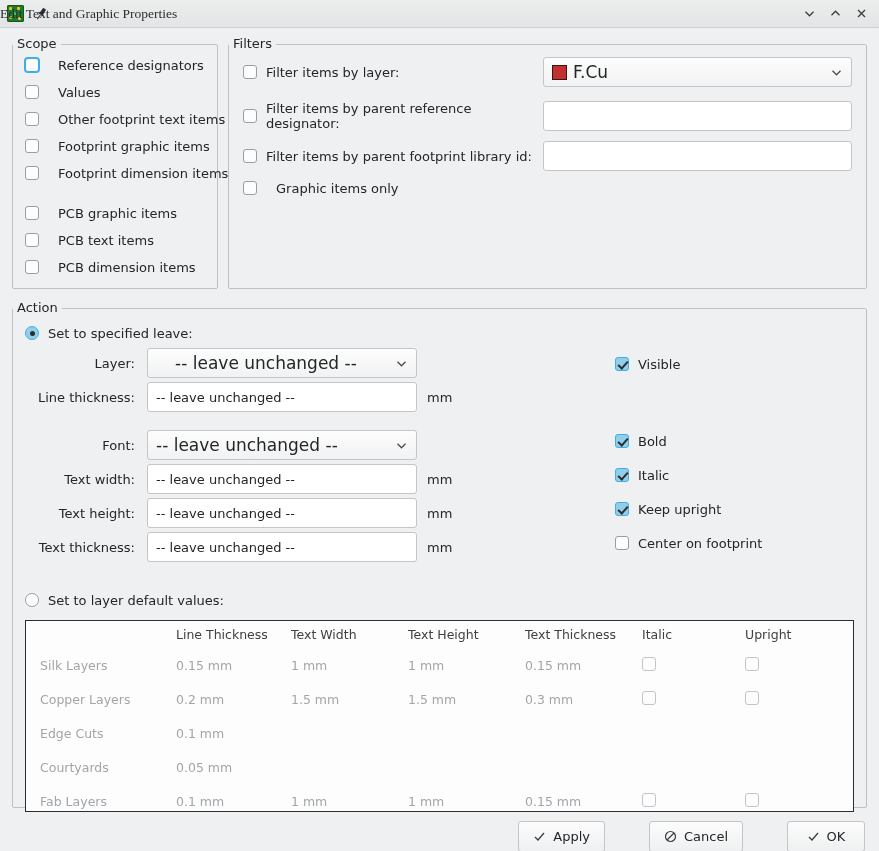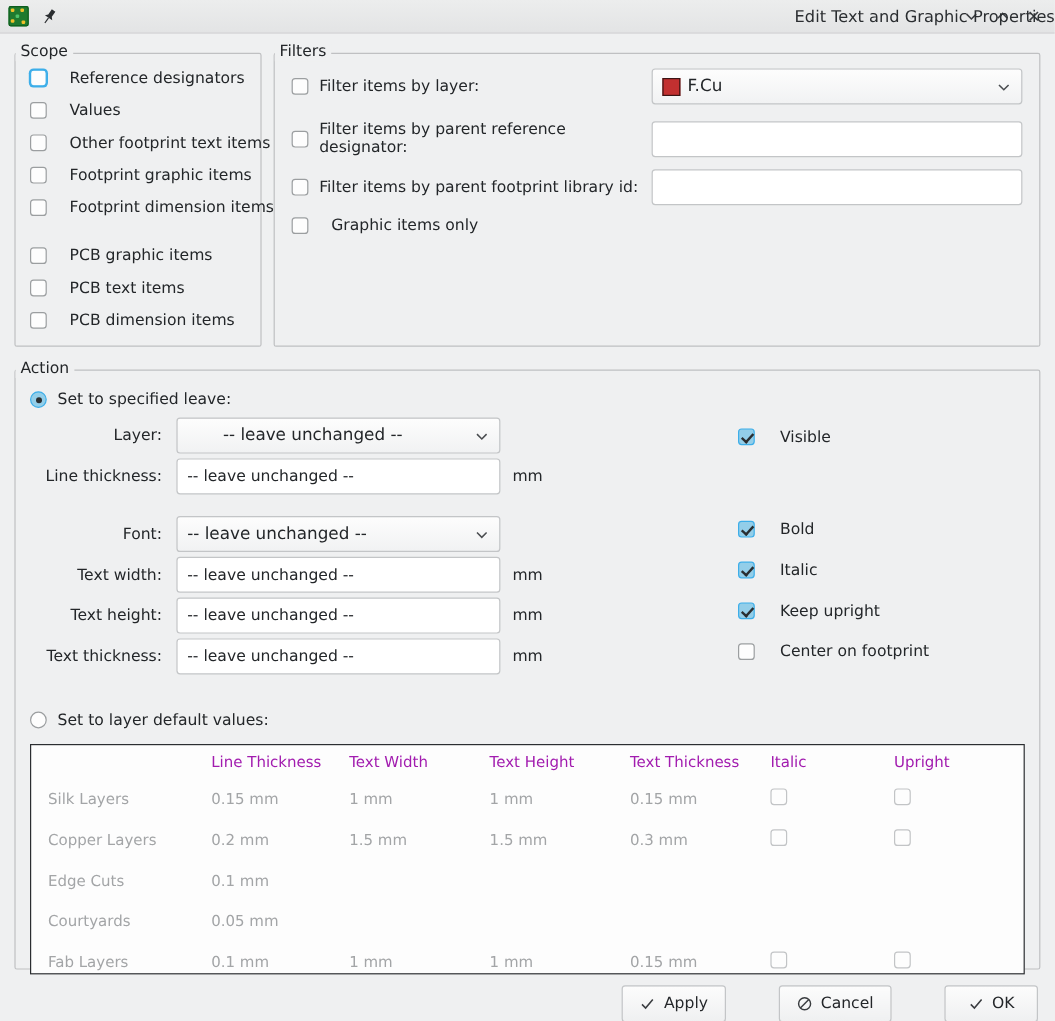--- a/index.html
+++ b/index.html
@@ -47,24 +47,25 @@
     width:3px; height:3px; background:#f0c02a; border-radius:1px;
     box-shadow: 8px 0 0 #f0c02a, 0 9px 0 #f0c02a, 9px 10px 0 #f0c02a, 4px 5px 0 #4fc36a;
   }
   .pin-icon {
     width: 16px; height: 16px;
     position: relative;
   }
   .tb-title {
     position: absolute;
     left: 0; right: 0;
-    text-align: right;
+    text-align: left;
     font-size: 13.5px;
     color: #2b2e31;
     pointer-events: none;
+    font-family: Liberation Serif, serif;
   }
   .tb-right {
     margin-left: auto;
     display: flex;
     align-items: center;
     gap: 2px;
     padding-right: 6px;
   }
   .tb-btn {
     width: 24px; height: 24px;
@@ -199,21 +200,21 @@
   }
   .combo {
     height: 30px;
     box-sizing: border-box;
     background: linear-gradient(#fdfdfd, #f1f2f3);
     border: 1px solid #c3c5c7;
     border-radius: 3px;
     display: flex;
     align-items: center;
     padding: 0 8px;
-    font-size: 14px;
+    font-size: 17px;
     color: #232629;
     position: relative;
   }
   .combo .arrow {
     margin-left: auto;
     color: #4a4d50;
     display: flex;
     align-items: center;
   }
   .swatch {
@@ -249,21 +250,21 @@
     padding-right: 12px;
     box-sizing: border-box;
     font-size: 13px;
     color: #232629;
   }
   .frow .fctrl { width: 270px; flex: none; }
   .frow .funit { padding-left: 10px; font-size: 13px; color: #232629; }
   .centered { justify-content: center; }
   .spacer-row { height: 14px; }
 
-  .right-cb { height: 34px; display: flex; align-items: center; gap: 21px; }
+  .right-cb { height: 34px; display: flex; align-items: center; gap: 9px; }
   .right-gap-a { height: 43px; }
 
   
   .defaults-radio {
     padding: 0 0 0 12px;
     height: 28px;
     display: flex;
     align-items: center;
   }
   .table-wrap {
@@ -277,21 +278,21 @@
   table.defaults {
     width: 100%;
     border-collapse: collapse;
     font-size: 12.5px;
     color: #a3a5a7;
     table-layout: fixed;
   }
   table.defaults th {
     font-weight: normal;
     text-align: left;
-    color: #a21caf;
+    color: #404040;
     padding: 6px 0 7px 0;
     font-size: 12.5px;
   }
   table.defaults td {
     padding: 6px 0 7px 0;
     color: #a3a5a7;
     height: 21px;
   }
   .col-name { width: 136px; padding-left: 14px !important; }
   .col-lt { width: 115px; }

